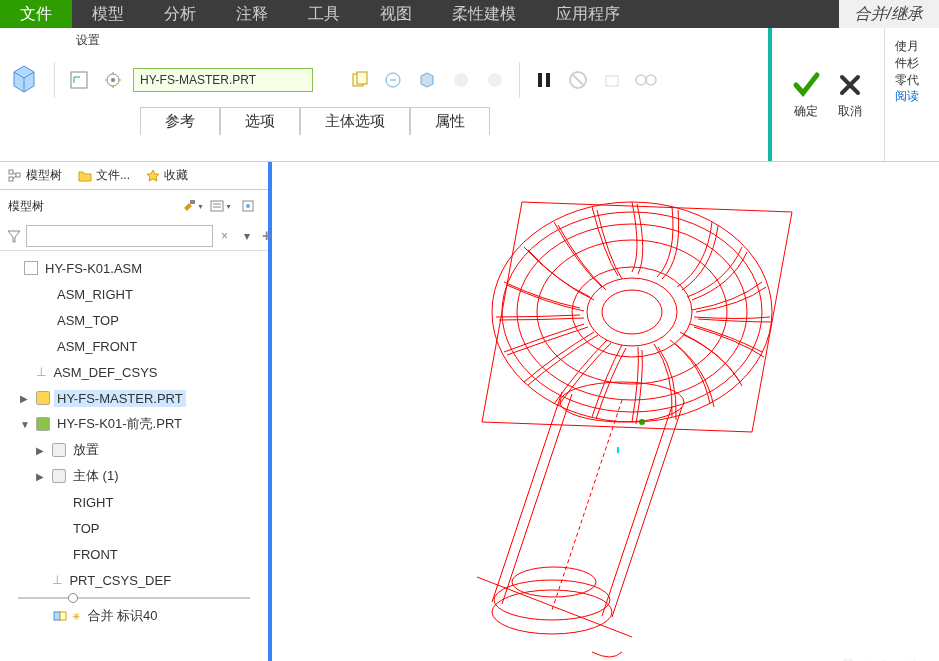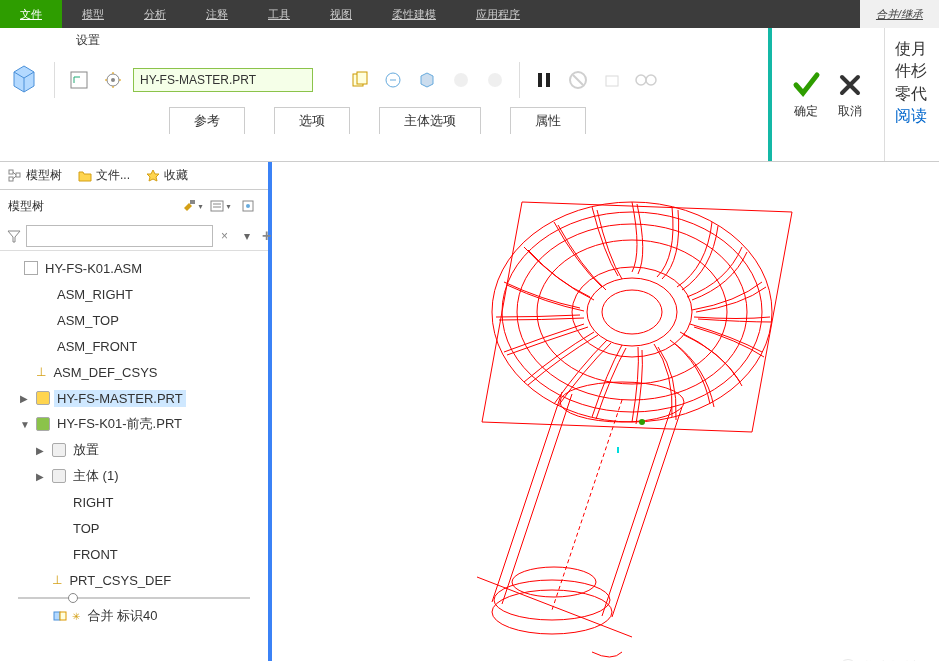--- a/index.html
+++ b/index.html
@@ -1,32 +1,32 @@
 <!DOCTYPE html>
 <html><head>
   <meta charset="utf-8">
   <style>
     * { box-sizing: border-box; margin: 0; padding: 0; font-family: "Microsoft YaHei", sans-serif; }
     body { width: 939px; height: 661px; background: #fff; overflow: hidden; font-size: 12px; position: relative; }
     
     
     .menubar { display: flex; height: 28px; background: #3c3c3c; color: #fff; }
-    .menubar-item { padding: 0 20px; line-height: 28px; cursor: pointer; color: #ccc; font-size: 11px; text-decoration: underline; }
+    .menubar-item { padding: 0 20px; line-height: 28px; cursor: pointer; color: #ccc; font-size: 16px; }
     .menubar-item.active { background: #2e9d00; color: #fff; }
     .menubar-item.last { background: #f0f0f0; color: #444; font-style: italic; padding: 0 16px; }
     
     
     .ribbon { display: flex; border-bottom: 1px solid #ccc; height: 134px; }
     .ribbon-left { display: flex; flex-direction: column; flex: 1; }
     .ribbon-top { padding: 4px 8px; font-size: 12px; color: #333; }
     .ribbon-body { display: flex; align-items: center; height: 54px; padding: 0 4px; gap: 6px; }
     .ribbon-tabs { display: flex; margin-left: 140px; }
-    .ribbon-tab { border: 1px solid #ccc; border-bottom: none; padding: 4px 24px; background: #fff; color: #333; font-size: 13px; margin-left: 29px; }
+    .ribbon-tab { border: 1px solid #ccc; border-bottom: none; padding: 4px 24px; background: #fff; color: #333; font-size: 15px; }
     .ribbon-right { display: flex; align-items: center; gap: 10px; padding: 0 10px; border-left: 4px solid #14b8a6; }
-    .ribbon-far-right { padding: 10px; border-left: 1px solid #ddd; min-width: 55px; font-size: 16px; color: #333; line-height: 1.4; }
+    .ribbon-far-right { padding: 10px; border-left: 1px solid #ddd; min-width: 55px; font-size: 12px; color: #333; line-height: 1.4; }
     
     .icon-btn { width: 28px; height: 28px; display: flex; align-items: center; justify-content: center; cursor: pointer; }
     .big-icon { width: 40px; height: 40px; }
     .sep { width: 1px; height: 36px; background: #ddd; margin: 0 4px; }
     
     .filename-input { width: 180px; height: 24px; border: 1px solid #8bc34a; background: #f5ffe8; padding: 0 6px; font-size: 12px; color: #333; }
     
     .confirm-group { display: flex; gap: 12px; padding: 0 8px; }
     .confirm-btn { display: flex; flex-direction: column; align-items: center; gap: 2px; cursor: pointer; }
     .confirm-btn span { font-size: 12px; color: #333; }

